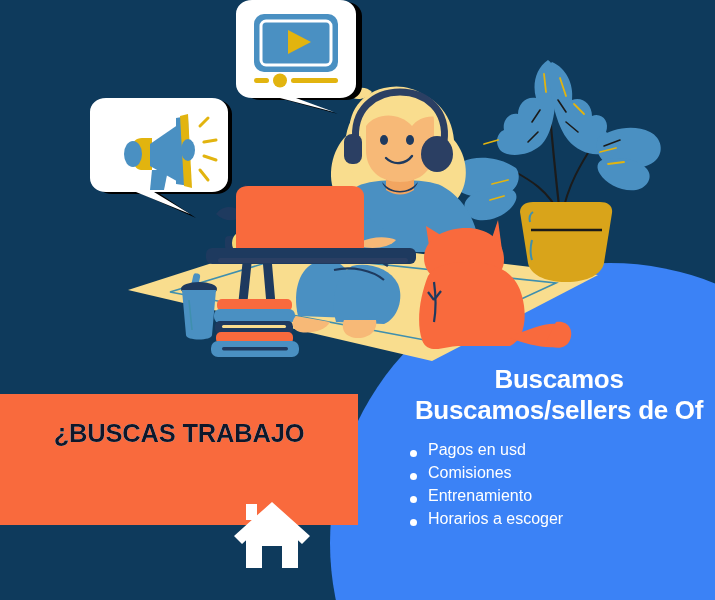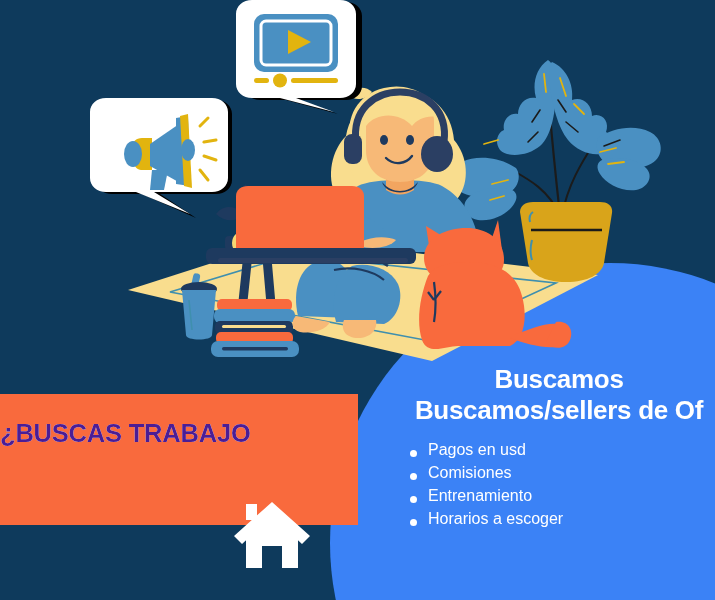--- a/index.html
+++ b/index.html
@@ -20,21 +20,21 @@
   
   .illus{position:absolute;left:0;top:0;width:715px;height:600px;}
 
   
   .orange-banner{
     position:absolute;left:0;top:394px;width:358px;height:131px;
     background:#f96a3d;
   }
   .banner-text{
     position:absolute;left:0;top:24px;width:358px;
-    color:#4c1d95;
+    text-align:center;color:#0f172a;
     font-weight:bold;font-size:25.5px;line-height:1.22;
     letter-spacing:-0.2px;
     text-shadow:0 0 0 #fff;
   }
   .banner-text div{white-space:nowrap;}
 
   
   .house-icon{
     position:absolute;left:232px;top:500px;width:80px;height:70px;
   }

